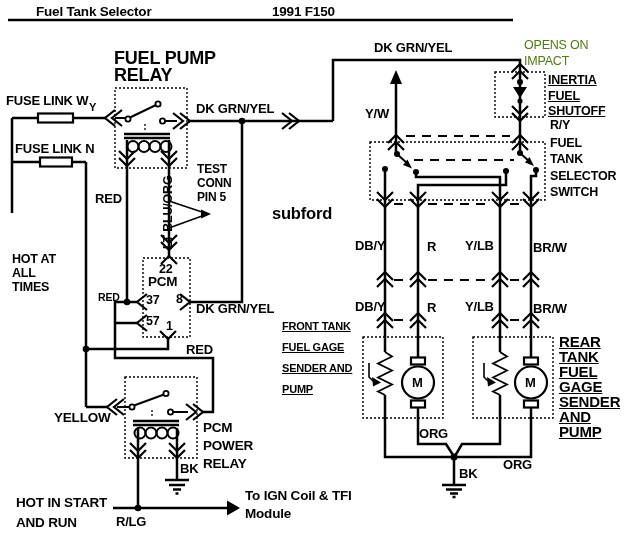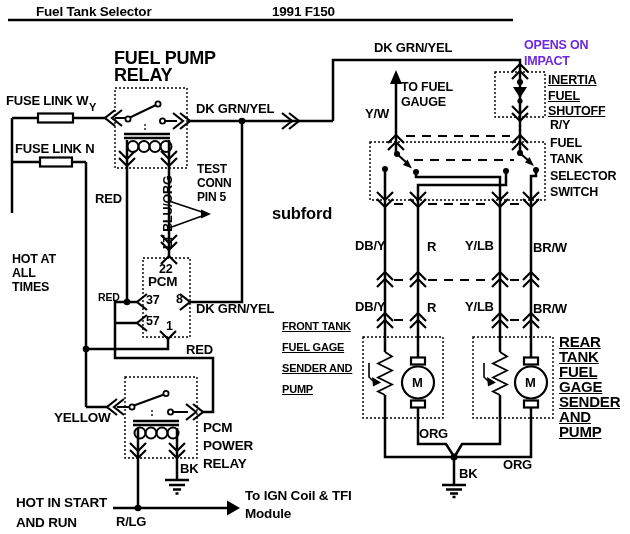--- a/index.html
+++ b/index.html
@@ -1,21 +1,21 @@
 <!DOCTYPE html>
 <html style="--line: #000000;"><head>
 <meta charset="utf-8">
 <style>
   html,body{margin:0;padding:0;background:#fff;}
   #stage{position:relative;width:620px;height:534px;background:#fff;overflow:hidden;
          font-family:"Liberation Sans","DejaVu Sans",sans-serif;color:var(--line,#000);}
   #wires{position:absolute;left:0;top:0;}
   .lbl{position:absolute;font-weight:bold;font-size:13px;line-height:15px;
        letter-spacing:-0.2px;white-space:pre-line;color:var(--line,#000);}
-  .reg{font-weight:bold;color:#6d28d9;}
+  .reg{font-weight:normal;color:#4d7c0f;}
   .u{text-decoration:underline;}
   .w2{fill:none;stroke:currentColor;stroke-width:2.5;}
   .w1{fill:none;stroke:currentColor;stroke-width:2;}
   .wt{fill:none;stroke:currentColor;stroke-width:1.6;}
   .chev{fill:none;stroke:currentColor;stroke-width:2.2;}
   .dbox{fill:none;stroke:currentColor;stroke-width:1.4;stroke-dasharray:2 2;}
   .dash{fill:none;stroke:currentColor;stroke-width:1.8;stroke-dasharray:9 7;}
   .dlink{fill:none;stroke:currentColor;stroke-width:1.3;stroke-dasharray:2 2;}
   .dot{fill:currentColor;stroke:none;}
   .tri{fill:currentColor;stroke:none;}
@@ -186,22 +186,20 @@
 IMPACT</div>
   <div class="lbl" style="left:548px;top:73px;font-size:12.5px;line-height:15.5px;text-decoration:underline;">INERTIA
 FUEL
 SHUTOFF</div>
   <div class="lbl" style="left:550px;top:118px;font-size:12.5px;">R/Y</div>
   <div class="lbl" style="left:550px;top:135px;font-size:12.5px;line-height:16.3px;">FUEL
 TANK
 SELECTOR
 SWITCH</div>
   <div class="lbl" style="left:365px;top:89px;margin-top:17px;">Y/W</div>
-  <div class="lbl" style="left:401px;top:80px;font-size:12.5px;line-height:15px;">TO FUEL
-GAUGE</div>
 
   <div class="lbl" style="left:15px;top:141px;">FUSE LINK N</div>
   <div class="lbl" style="left:95px;top:191px;">RED</div>
   <div class="lbl" style="left:161px;top:249px;font-size:12.5px;transform:rotate(-90deg);transform-origin:0 0;">LT BLU/ORG</div>
   <div class="lbl" style="left:197px;top:162px;font-size:12px;line-height:14px;">TEST
 CONN
 PIN 5</div>
   <div class="lbl" style="left:272px;top:206px;font-size:16.5px;">subford</div>
   <div class="lbl" style="left:12px;top:218px;font-size:12.5px;line-height:14px;margin-top:34px;">HOT AT
 ALL

